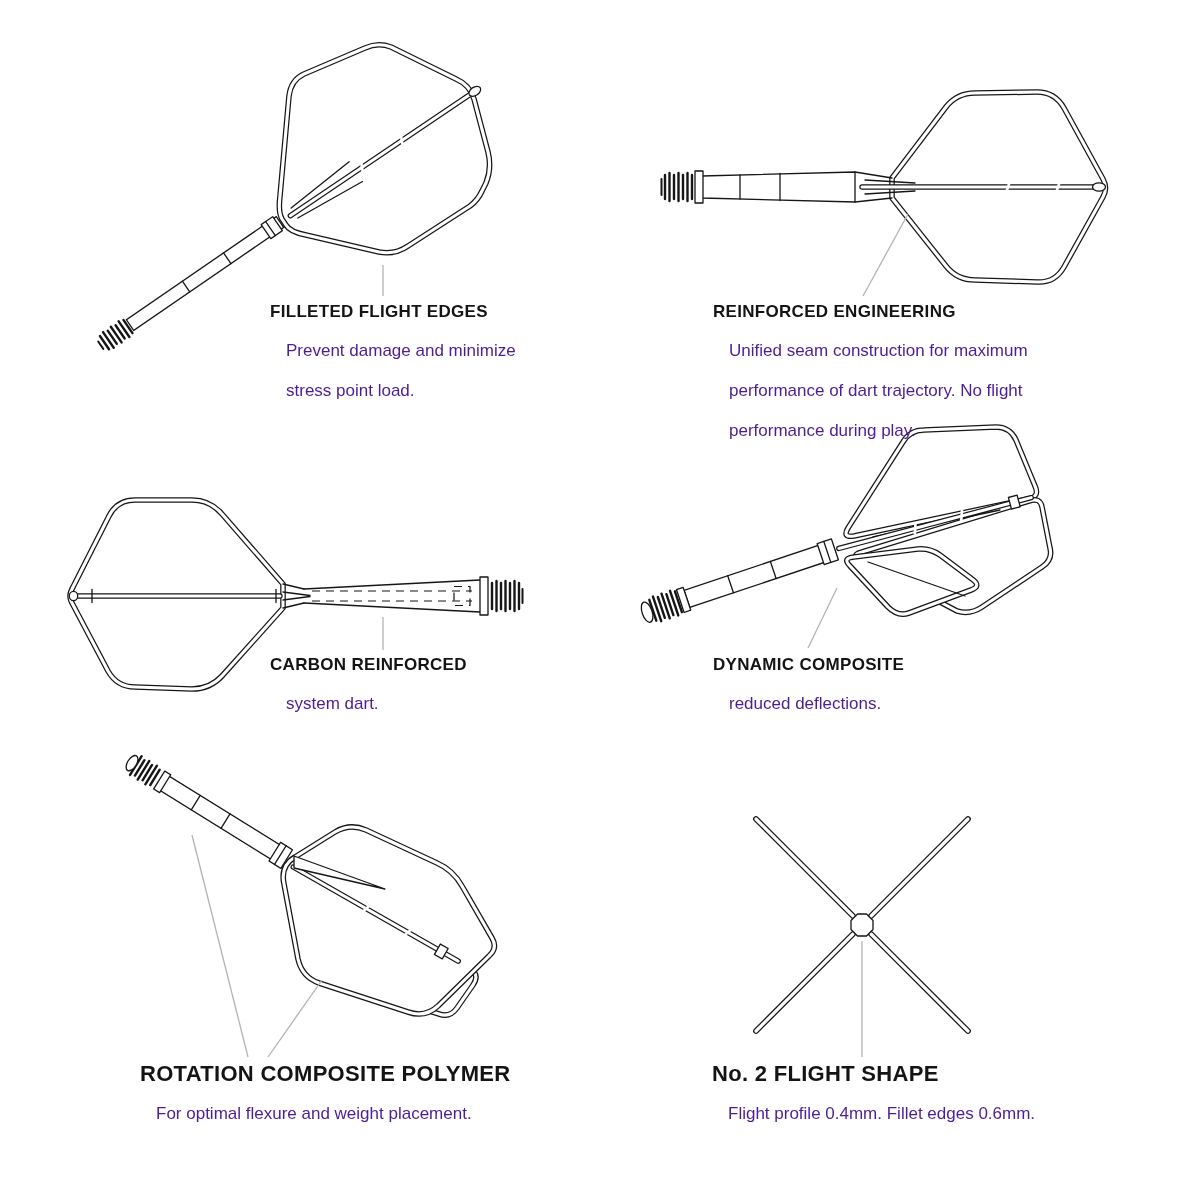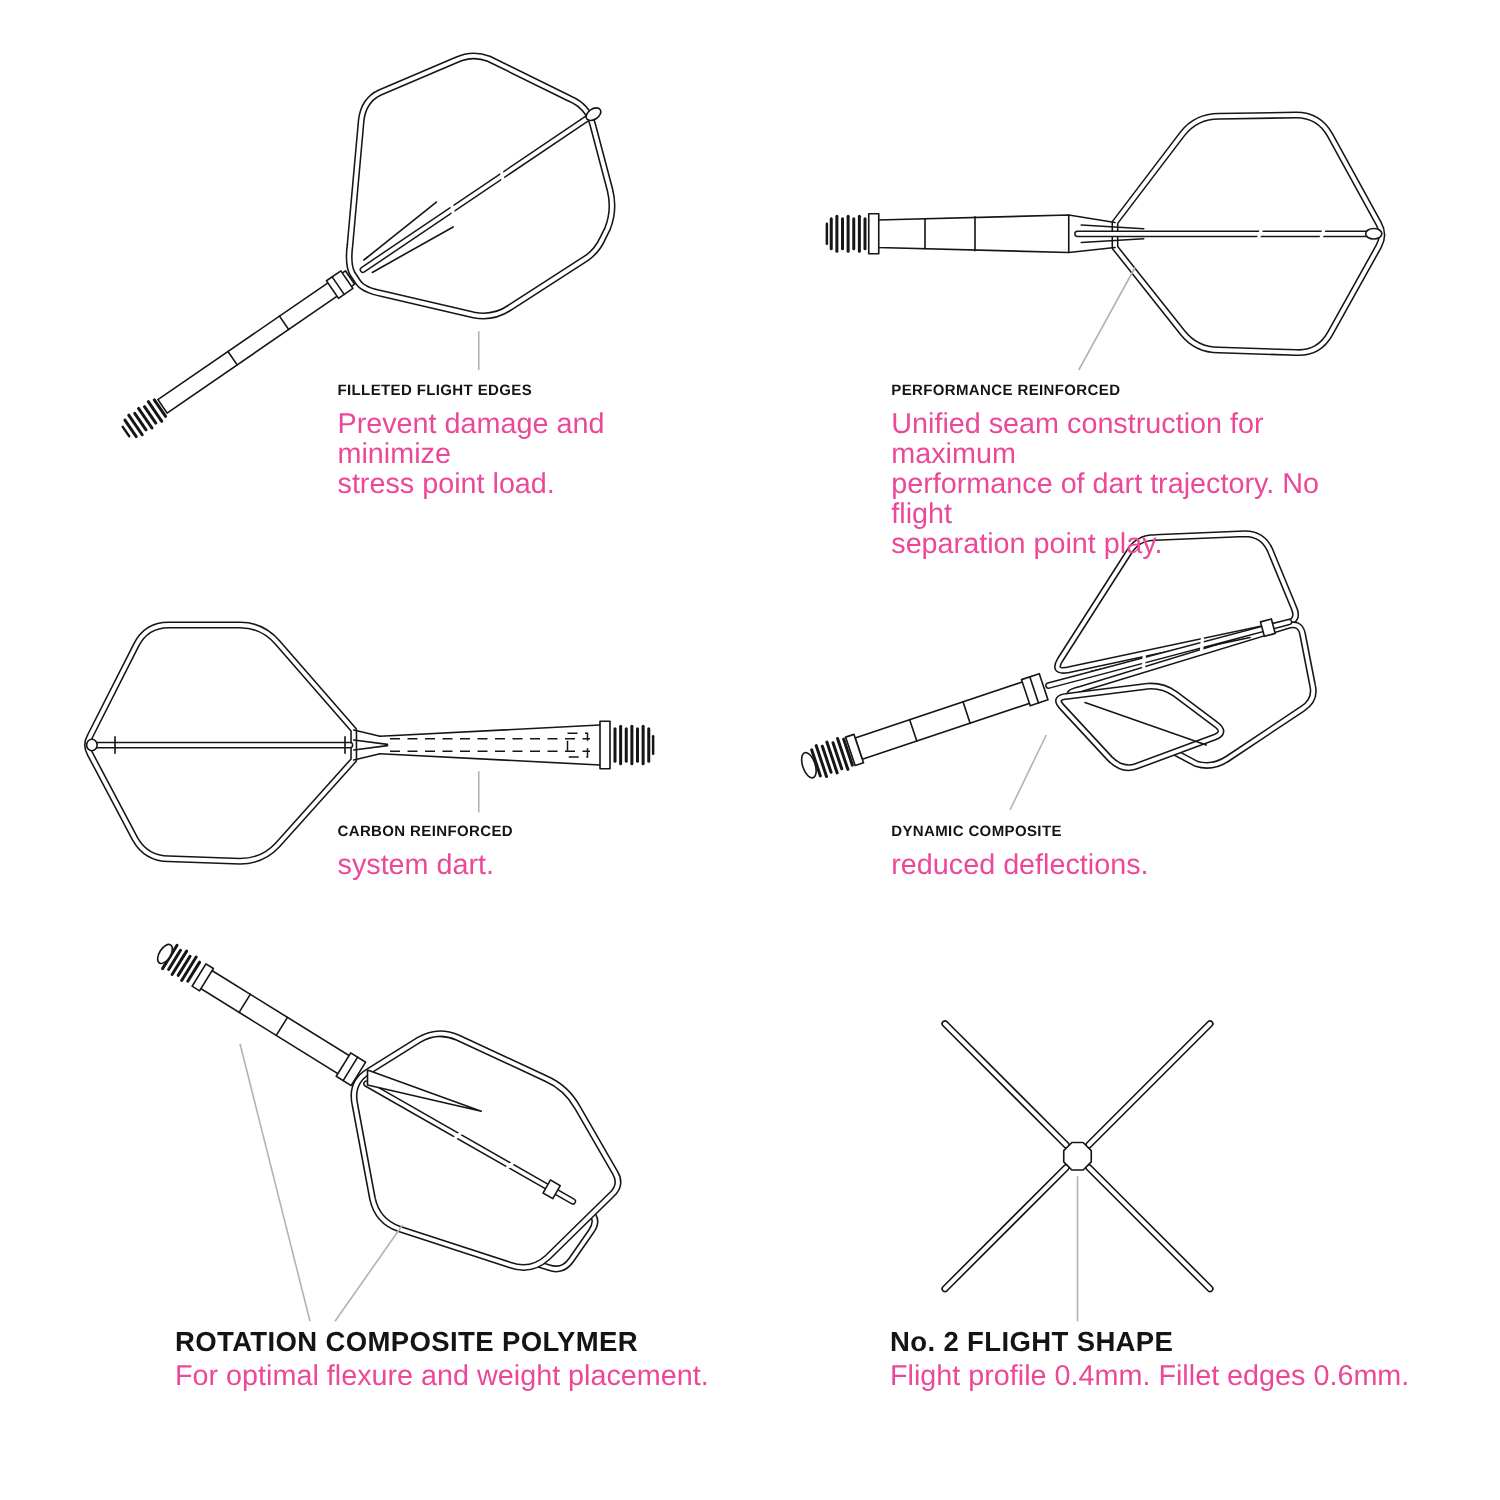--- a/index.html
+++ b/index.html
@@ -1,24 +1,24 @@
 <!DOCTYPE html>
 <html><head>
 <meta charset="utf-8">
 <style>
   html,body{margin:0;padding:0;background:#ffffff;}
   body{width:1200px;height:1200px;position:relative;overflow:hidden;
        font-family:"Liberation Sans","DejaVu Sans",sans-serif;}
   .stage{position:absolute;inset:0;background:#ffffff;}
   .drawing{position:absolute;}
   .feature-text{position:absolute;}
-  .f-title{margin:0 0 3px 0;font-weight:700;font-size:12px;line-height:22px;
+  .f-title{margin:0 0 3px 0;font-weight:700;font-size:17px;line-height:22px;
            color:#141414;letter-spacing:.3px;}
   .f-title.big{font-size:22px;line-height:25px;margin-bottom:2px;}
-  .f-body{margin:0;font-size:23px;line-height:24px;color:#ec4899;}
+  .f-body{margin:16px;font-size:17px;line-height:24px;color:#4c1d95;}
   
   svg .o {fill:#fff;stroke:#161616;stroke-width:5.6;stroke-linejoin:round;}
   svg .i {fill:none;stroke:#fff;stroke-width:3.1;stroke-linejoin:round;}
   svg .o2{fill:none;stroke:#161616;stroke-width:5.4;stroke-linecap:round;stroke-linejoin:round;}
   svg .i2{fill:none;stroke:#fff;stroke-width:3.0;stroke-linecap:round;stroke-linejoin:round;}
   svg .o3{fill:none;stroke:#161616;stroke-width:5.8;stroke-linecap:round;}
   svg .i3{fill:none;stroke:#fff;stroke-width:3.2;stroke-linecap:round;}
   svg .s {fill:none;stroke:#161616;stroke-width:1.3;stroke-linecap:round;}
   svg .sw{fill:#fff;stroke:#161616;stroke-width:1.3;stroke-linejoin:round;}
   svg .wb{stroke:#fff;stroke-width:2.6;fill:none;}
@@ -212,24 +212,24 @@
     <path class="leader" d="M162 161 V277"></path>
   </svg>
 
   <div class="feature-text" style="left:270px;top:301px;width:290px">
     <h3 class="f-title">FILLETED FLIGHT EDGES</h3>
     <p class="f-body">Prevent damage and minimize</p>
     <p class="f-body">stress point load.</p>
   </div>
 
   <div class="feature-text" style="left:713px;top:301px;width:380px">
-    <h3 class="f-title">PERFORMANCE REINFORCED</h3>
+    <h3 class="f-title">REINFORCED ENGINEERING</h3>
     <p class="f-body">Unified seam construction for maximum</p>
     <p class="f-body">performance of dart trajectory. No flight</p>
-    <p class="f-body">separation point play.</p>
+    <p class="f-body">performance during play.</p>
   </div>
 
   <div class="feature-text" style="left:270px;top:654px;width:300px">
     <h3 class="f-title">CARBON REINFORCED</h3>
     <p class="f-body">system dart.</p>
   </div>
 
   <div class="feature-text" style="left:713px;top:654px;width:350px">
     <h3 class="f-title">DYNAMIC COMPOSITE</h3>
     <p class="f-body">reduced deflections.</p>

